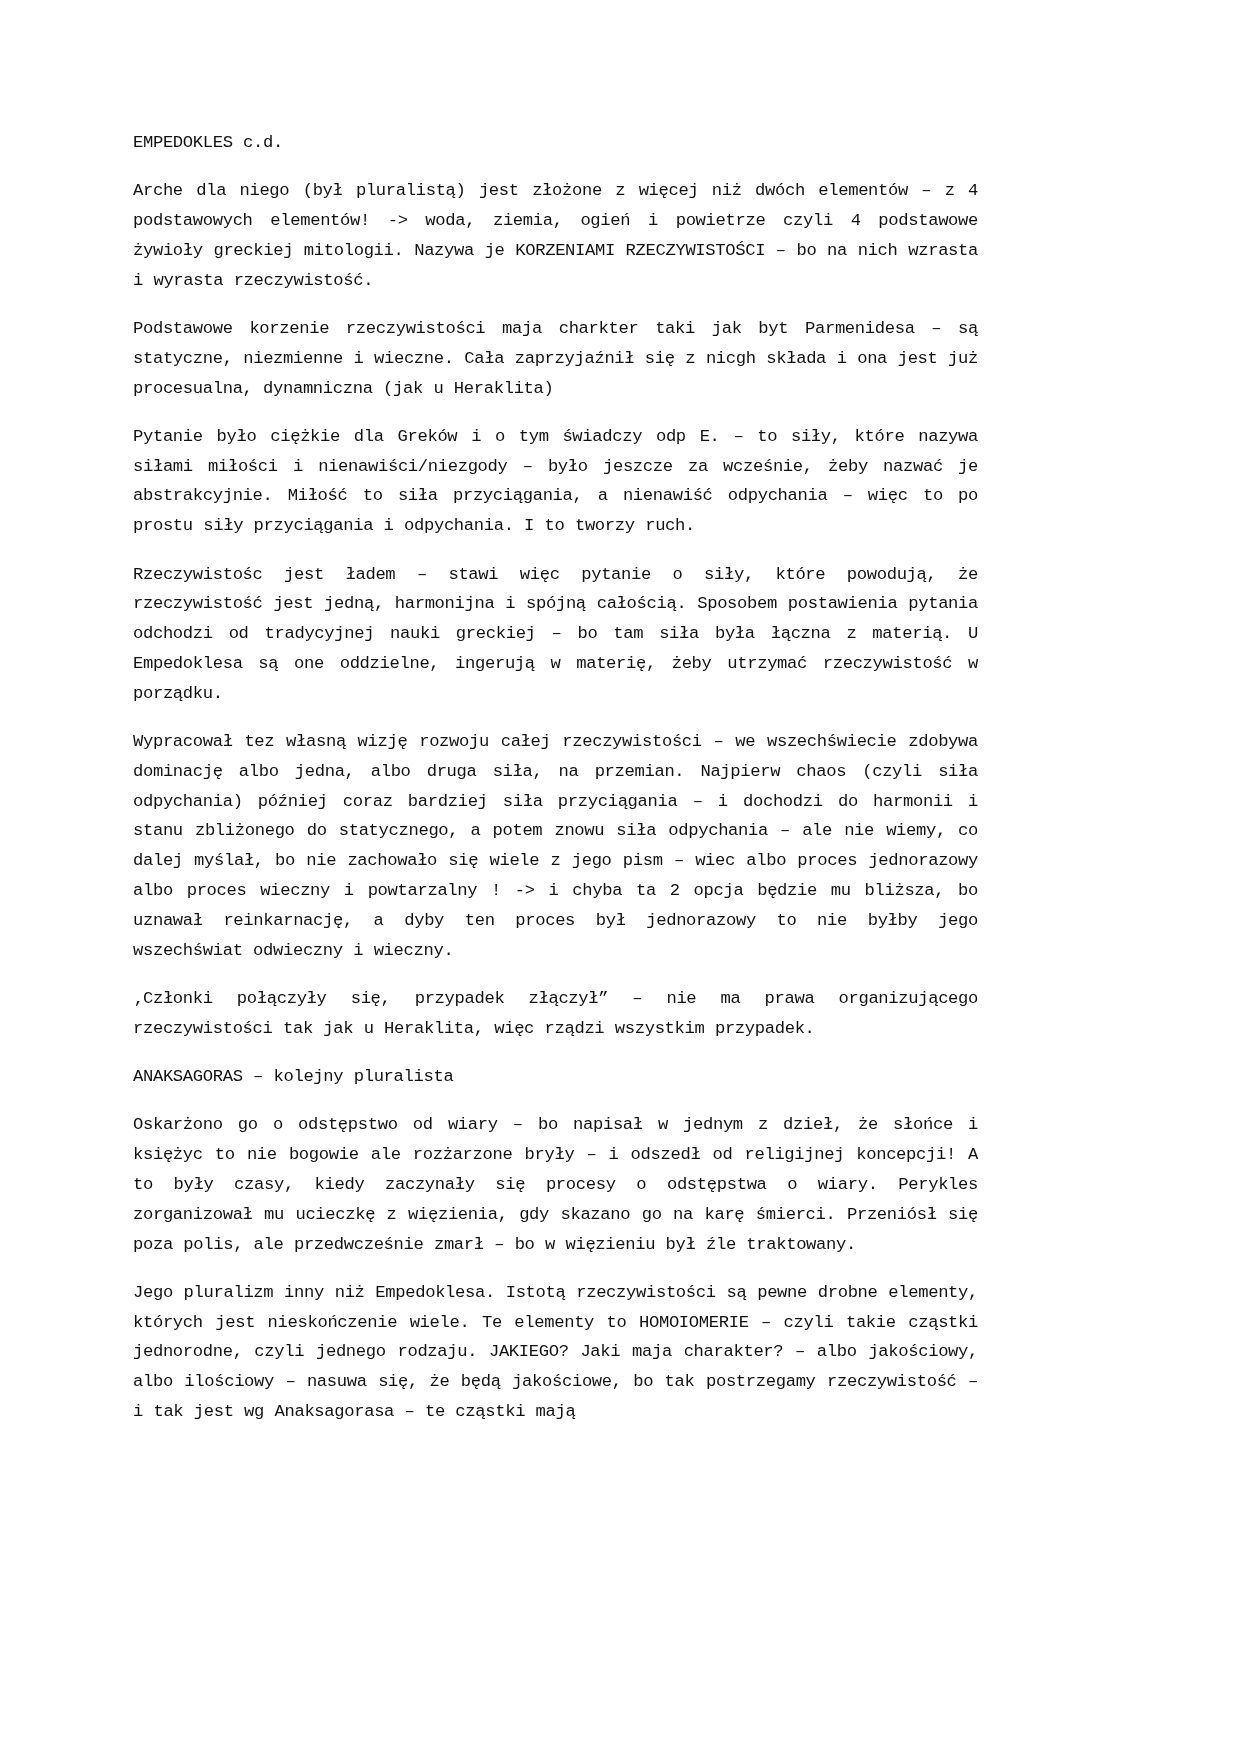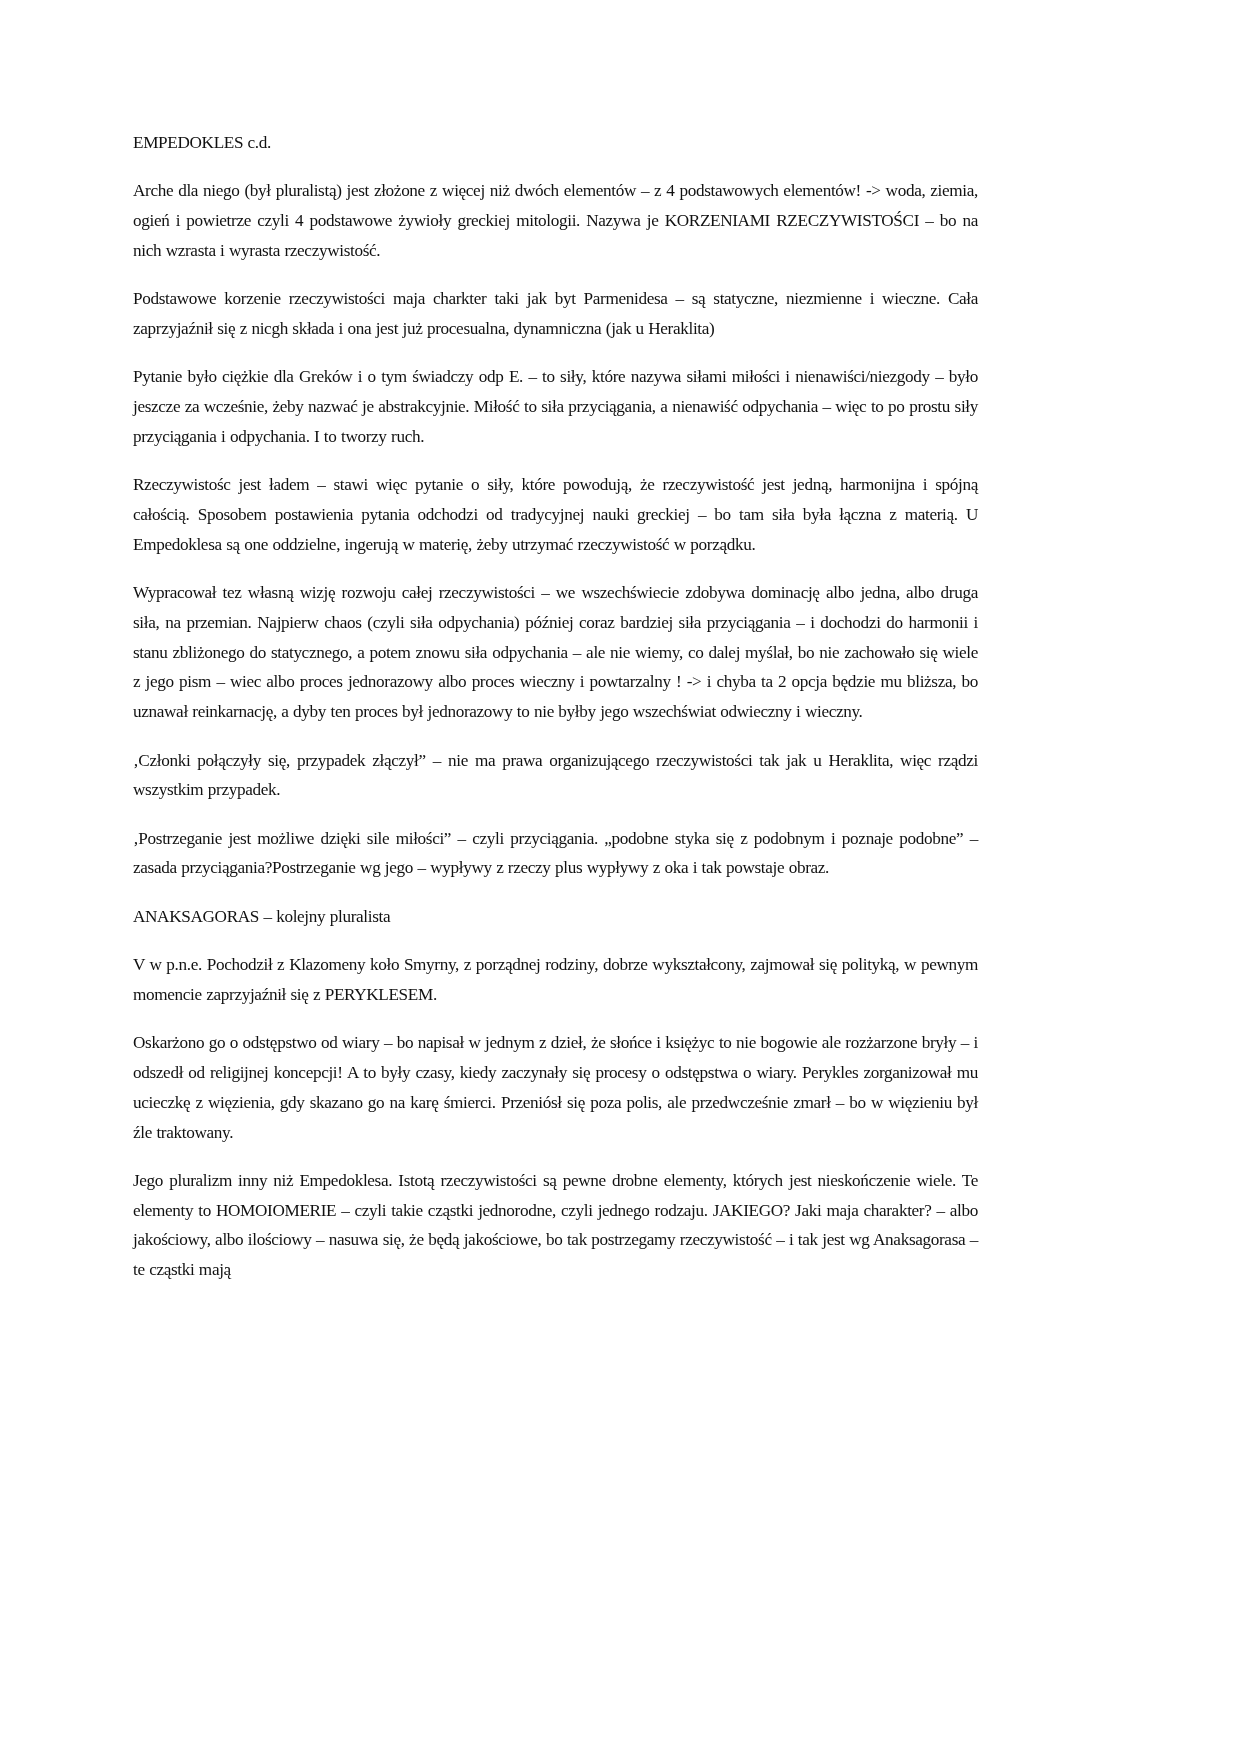--- a/index.html
+++ b/index.html
@@ -2,21 +2,21 @@
 <html><head>
   <meta charset="utf-8">
   <style>
     html, body { margin: 0; padding: 0; background: #ffffff; }
     body { width: 1240px; height: 1754px; position: relative; overflow: hidden; }
     .page {
       position: absolute;
       left: 133px;
       top: 128px;
       width: 845px;
-      font-family: Liberation Serif, serif;
+      font-family: Liberation Mono, monospace;
       font-size: 17.2px;
       line-height: 29.8px;
       color: #111111;
       letter-spacing: -0.35px;
       word-spacing: 0.5px;
     }
     .p {
       margin: 0 0 18.5px 0;
       text-align: justify;
     }
@@ -27,20 +27,18 @@
 
 <div class="page">
   <div class="heading">EMPEDOKLES c.d.</div>
 
   <p class="p">Arche dla niego (był pluralistą) jest złożone z więcej niż dwóch elementów – z 4 podstawowych elementów! -&gt; woda, ziemia, ogień i powietrze czyli 4 podstawowe żywioły greckiej mitologii. Nazywa je KORZENIAMI RZECZYWISTOŚCI – bo na nich wzrasta i wyrasta rzeczywistość.</p>
   <p class="p">Podstawowe korzenie rzeczywistości maja charkter taki jak byt Parmenidesa – są statyczne, niezmienne i wieczne. Cała zaprzyjaźnił się z nicgh składa i ona jest już procesualna, dynamniczna (jak u Heraklita)</p>
   <p class="p">Pytanie było ciężkie dla Greków i o tym świadczy odp E. – to siły, które nazywa siłami miłości i nienawiści/niezgody – było jeszcze za wcześnie, żeby nazwać je abstrakcyjnie. Miłość to siła przyciągania, a nienawiść odpychania – więc to po prostu siły przyciągania i odpychania. I to tworzy ruch.</p>
   <p class="p">Rzeczywistośc jest ładem – stawi więc pytanie o siły, które powodują, że rzeczywistość jest jedną, harmonijna i spójną całością. Sposobem postawienia pytania odchodzi od tradycyjnej nauki greckiej – bo tam siła była łączna z materią. U Empedoklesa są one oddzielne, ingerują w materię, żeby utrzymać rzeczywistość w porządku.</p>
   <p class="p">Wypracował tez własną wizję rozwoju całej rzeczywistości – we wszechświecie zdobywa dominację albo jedna, albo druga siła, na przemian. Najpierw chaos (czyli siła odpychania) później coraz bardziej siła przyciągania – i dochodzi do harmonii i stanu zbliżonego do statycznego, a potem znowu siła odpychania – ale nie wiemy, co dalej myślał, bo nie zachowało się wiele z jego pism – wiec albo proces jednorazowy albo proces wieczny i powtarzalny ! -&gt; i chyba ta 2 opcja będzie mu bliższa, bo uznawał reinkarnację, a dyby ten proces był jednorazowy to nie byłby jego wszechświat odwieczny i wieczny.</p>
   <p class="p">‚Członki połączyły się, przypadek złączył” – nie ma prawa organizującego rzeczywistości tak jak u Heraklita, więc rządzi wszystkim przypadek.</p>
-  <p class="p">‚Postrzeganie jest możliwe dzięki sile miłości” – czyli przyciągania. „podobne styka się z podobnym i poznaje podobne” – zasada przyciągania?Postrzeganie wg jego – wypływy z rzeczy plus wypływy z oka i tak powstaje obraz.</p>
 
   <div class="heading">ANAKSAGORAS – kolejny pluralista</div>
 
-  <p class="p">V w p.n.e. Pochodził z Klazomeny koło Smyrny, z porządnej rodziny, dobrze wykształcony, zajmował się polityką, w pewnym momencie zaprzyjaźnił się z PERYKLESEM.</p>
   <p class="p">Oskarżono go o odstępstwo od wiary – bo napisał w jednym z dzieł, że słońce i księżyc to nie bogowie ale rozżarzone bryły – i odszedł od religijnej koncepcji! A to były czasy, kiedy zaczynały się procesy o odstępstwa o wiary. Perykles zorganizował mu ucieczkę z więzienia, gdy skazano go na karę śmierci. Przeniósł się poza polis, ale przedwcześnie zmarł – bo w więzieniu był źle traktowany.</p>
   <p class="p">Jego pluralizm inny niż Empedoklesa. Istotą rzeczywistości są pewne drobne elementy, których jest nieskończenie wiele. Te elementy to HOMOIOMERIE – czyli takie cząstki jednorodne, czyli jednego rodzaju. JAKIEGO? Jaki maja charakter? – albo jakościowy, albo ilościowy – nasuwa się, że będą jakościowe, bo tak postrzegamy rzeczywistość – i tak jest wg Anaksagorasa – te cząstki mają</p>
 </div>
 
 </body></html>

